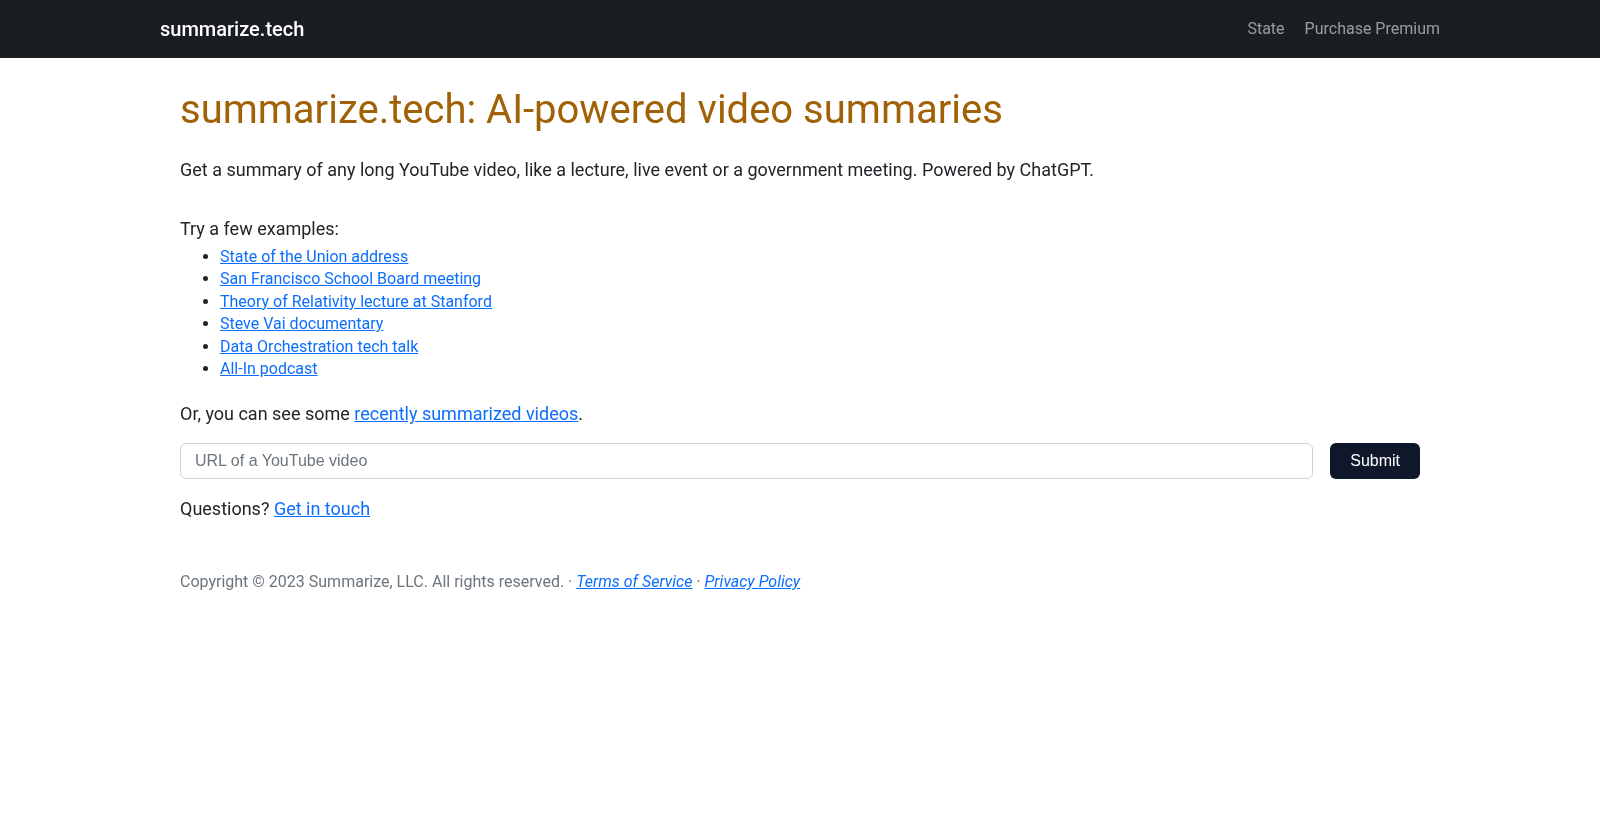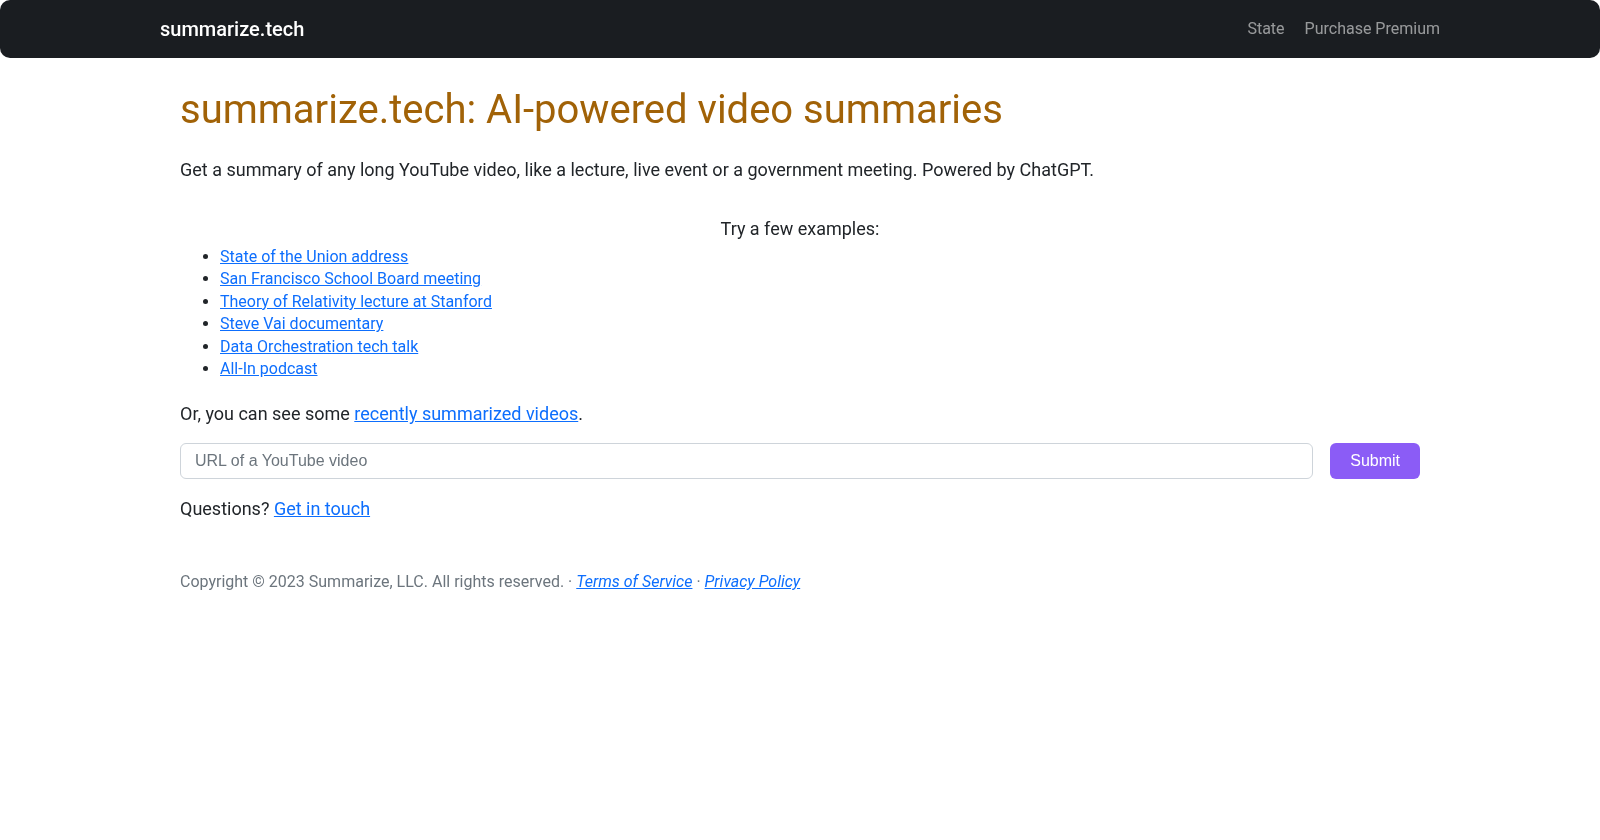--- a/index.html
+++ b/index.html
@@ -8,21 +8,20 @@
       box-sizing: border-box;
     }
     body {
       font-family: -apple-system, BlinkMacSystemFont, "Segoe UI", Roboto, "Helvetica Neue", Arial, sans-serif;
       color: #212529;
       line-height: 1.5;
     }
     .navbar {
       background-color: #1a1d21;
       padding: 14px 8px;
-      border-radius: 10px;
     }
     .navbar-inner {
       max-width: 1320px;
       margin: 0 auto;
       padding: 0 20px;
       display: flex;
       justify-content: space-between;
       align-items: center;
     }
     .brand {
@@ -53,21 +52,20 @@
       color: #a16207;
     }
     .lead {
       font-size: 18px;
       margin-bottom: 32px;
       color: #212529;
     }
     .examples-intro {
       font-size: 18px;
       margin-bottom: 4px;
-      text-align: center;
     }
     .examples-list {
       list-style: disc;
       padding-left: 40px;
       margin-bottom: 20px;
     }
     .examples-list li {
       font-size: 16px;
       line-height: 1.4;
     }
@@ -91,21 +89,21 @@
       padding: 8px 14px;
       font-size: 16px;
       border: 1px solid #ced4da;
       border-radius: 6px;
       color: #495057;
     }
     .url-input::placeholder {
       color: #6c757d;
     }
     .submit-btn {
-      background-color: #8b5cf6;
+      background-color: #0f172a;
       color: #ffffff;
       border: none;
       padding: 8px 20px;
       font-size: 16px;
       border-radius: 6px;
       cursor: pointer;
     }
     .questions {
       font-size: 18px;
       margin-bottom: 40px;

